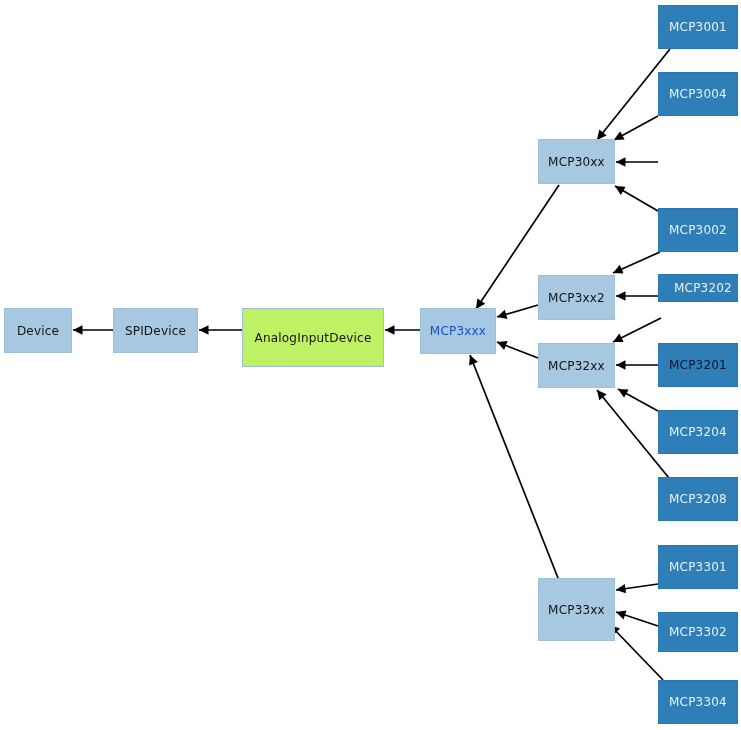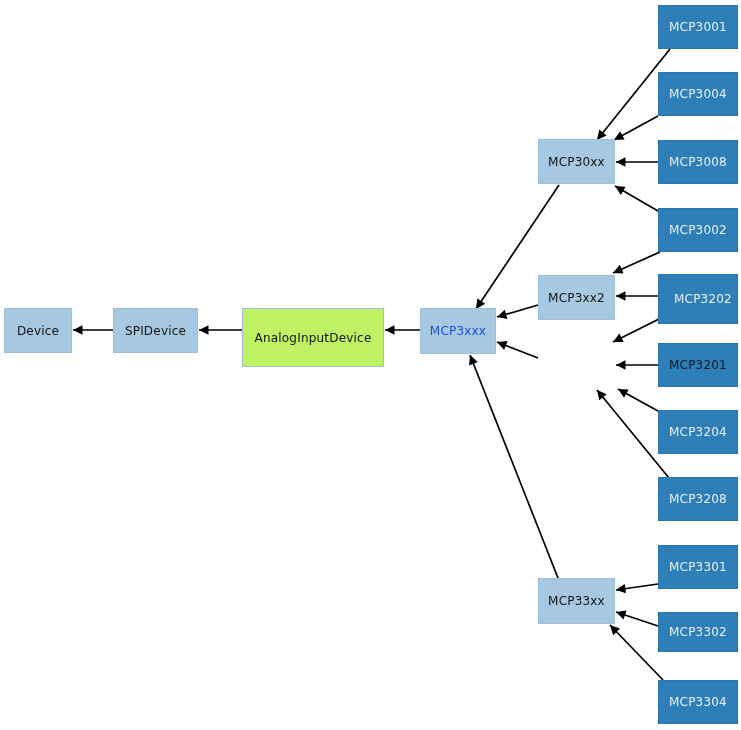--- a/index.html
+++ b/index.html
@@ -76,26 +76,26 @@
         <line x1="663" y1="680" x2="610" y2="625" stroke="#000000" stroke-width="1.7" marker-end="url(#arrowhead)"></line>
       </g>
   </svg>
   <div class="nodes-layer" id="nodes-layer">
       <div class="node" style="left: 4px; top: 308px; width: 68px; height: 45px; background: rgb(166, 200, 224); color: rgb(20, 20, 20); border: 1px solid rgb(156, 192, 217);">Device</div>
       <div class="node" style="left: 113px; top: 308px; width: 85px; height: 45px; background: rgb(166, 200, 224); color: rgb(20, 20, 20); border: 1px solid rgb(156, 192, 217);">SPIDevice</div>
       <div class="node" style="left: 242px; top: 308px; width: 142px; height: 59px; background: #bef264; color: rgb(20, 20, 20); border: 1px solid rgb(156, 192, 217);">AnalogInputDevice</div>
       <div class="node" style="left: 420px; top: 308px; width: 76px; height: 46px; background: rgb(166, 200, 224); color: #1d4ed8; border: 1px solid rgb(156, 192, 217);">MCP3xxx</div>
       <div class="node" style="left: 538px; top: 139px; width: 77px; height: 45px; background: rgb(166, 200, 224); color: rgb(20, 20, 20); border: 1px solid rgb(156, 192, 217);">MCP30xx</div>
       <div class="node" style="left: 538px; top: 275px; width: 77px; height: 45px; background: rgb(166, 200, 224); color: rgb(20, 20, 20); border: 1px solid rgb(156, 192, 217);">MCP3xx2</div>
-      <div class="node" style="left: 538px; top: 578px; width: 77px; height: 46px; background: rgb(166, 200, 224); color: rgb(20, 20, 20); border: 1px solid rgb(156, 192, 217);">MCP33xx</div>
+      <div class="node" style="left: 538px; top: 343px; width: 77px; height: 45px; background: rgb(166, 200, 224); color: rgb(20, 20, 20); border: 1px solid rgb(156, 192, 217);">MCP32xx</div>
+      <div class="node" style="left: 538px; top: 578px; width: 77px; height: 63px; background: rgb(166, 200, 224); color: rgb(20, 20, 20); border: 1px solid rgb(156, 192, 217);">MCP33xx</div>
       <div class="node" style="left: 658px; top: 5px; width: 80px; height: 44px; background: rgb(46, 127, 184); color: rgb(233, 239, 245); border: 1px solid rgb(43, 119, 173);">MCP3001</div>
       <div class="node" style="left: 658px; top: 72px; width: 80px; height: 44px; background: rgb(46, 127, 184); color: rgb(233, 239, 245); border: 1px solid rgb(43, 119, 173);">MCP3004</div>
-      <div class="node" style="left: 658px; top: 140px; width: 80px; height: 44px; background: rgb(46, 127, 184); color: rgb(233, 239, 245); border: 1px solid rgb(43, 119, 173);">MCP3008</div>
       <div class="node" style="left: 658px; top: 208px; width: 80px; height: 44px; background: rgb(46, 127, 184); color: rgb(233, 239, 245); border: 1px solid rgb(43, 119, 173);">MCP3002</div>
-      <div class="node" style="left: 658px; top: 274px; width: 80px; height: 50px; background: rgb(46, 127, 184); color: rgb(233, 239, 245); border: 1px solid rgb(43, 119, 173); padding-left: 10px;">MCP3202</div>
+      <div class="node" style="left: 658px; top: 274px; width: 80px; height: 28px; background: rgb(46, 127, 184); color: rgb(233, 239, 245); border: 1px solid rgb(43, 119, 173); padding-left: 10px;">MCP3202</div>
       <div class="node" style="left: 658px; top: 343px; width: 80px; height: 44px; background: rgb(46, 127, 184); color: #0f172a; border: 1px solid rgb(43, 119, 173);">MCP3201</div>
       <div class="node" style="left: 658px; top: 410px; width: 80px; height: 44px; background: rgb(46, 127, 184); color: rgb(233, 239, 245); border: 1px solid rgb(43, 119, 173);">MCP3204</div>
       <div class="node" style="left: 658px; top: 477px; width: 80px; height: 44px; background: rgb(46, 127, 184); color: rgb(233, 239, 245); border: 1px solid rgb(43, 119, 173);">MCP3208</div>
       <div class="node" style="left: 658px; top: 545px; width: 80px; height: 44px; background: rgb(46, 127, 184); color: rgb(233, 239, 245); border: 1px solid rgb(43, 119, 173);">MCP3301</div>
       <div class="node" style="left: 658px; top: 612px; width: 80px; height: 40px; background: rgb(46, 127, 184); color: rgb(233, 239, 245); border: 1px solid rgb(43, 119, 173);">MCP3302</div>
       <div class="node" style="left: 658px; top: 680px; width: 80px; height: 44px; background: rgb(46, 127, 184); color: rgb(233, 239, 245); border: 1px solid rgb(43, 119, 173);">MCP3304</div>
     </div>
 </div>
 
 </body></html>

